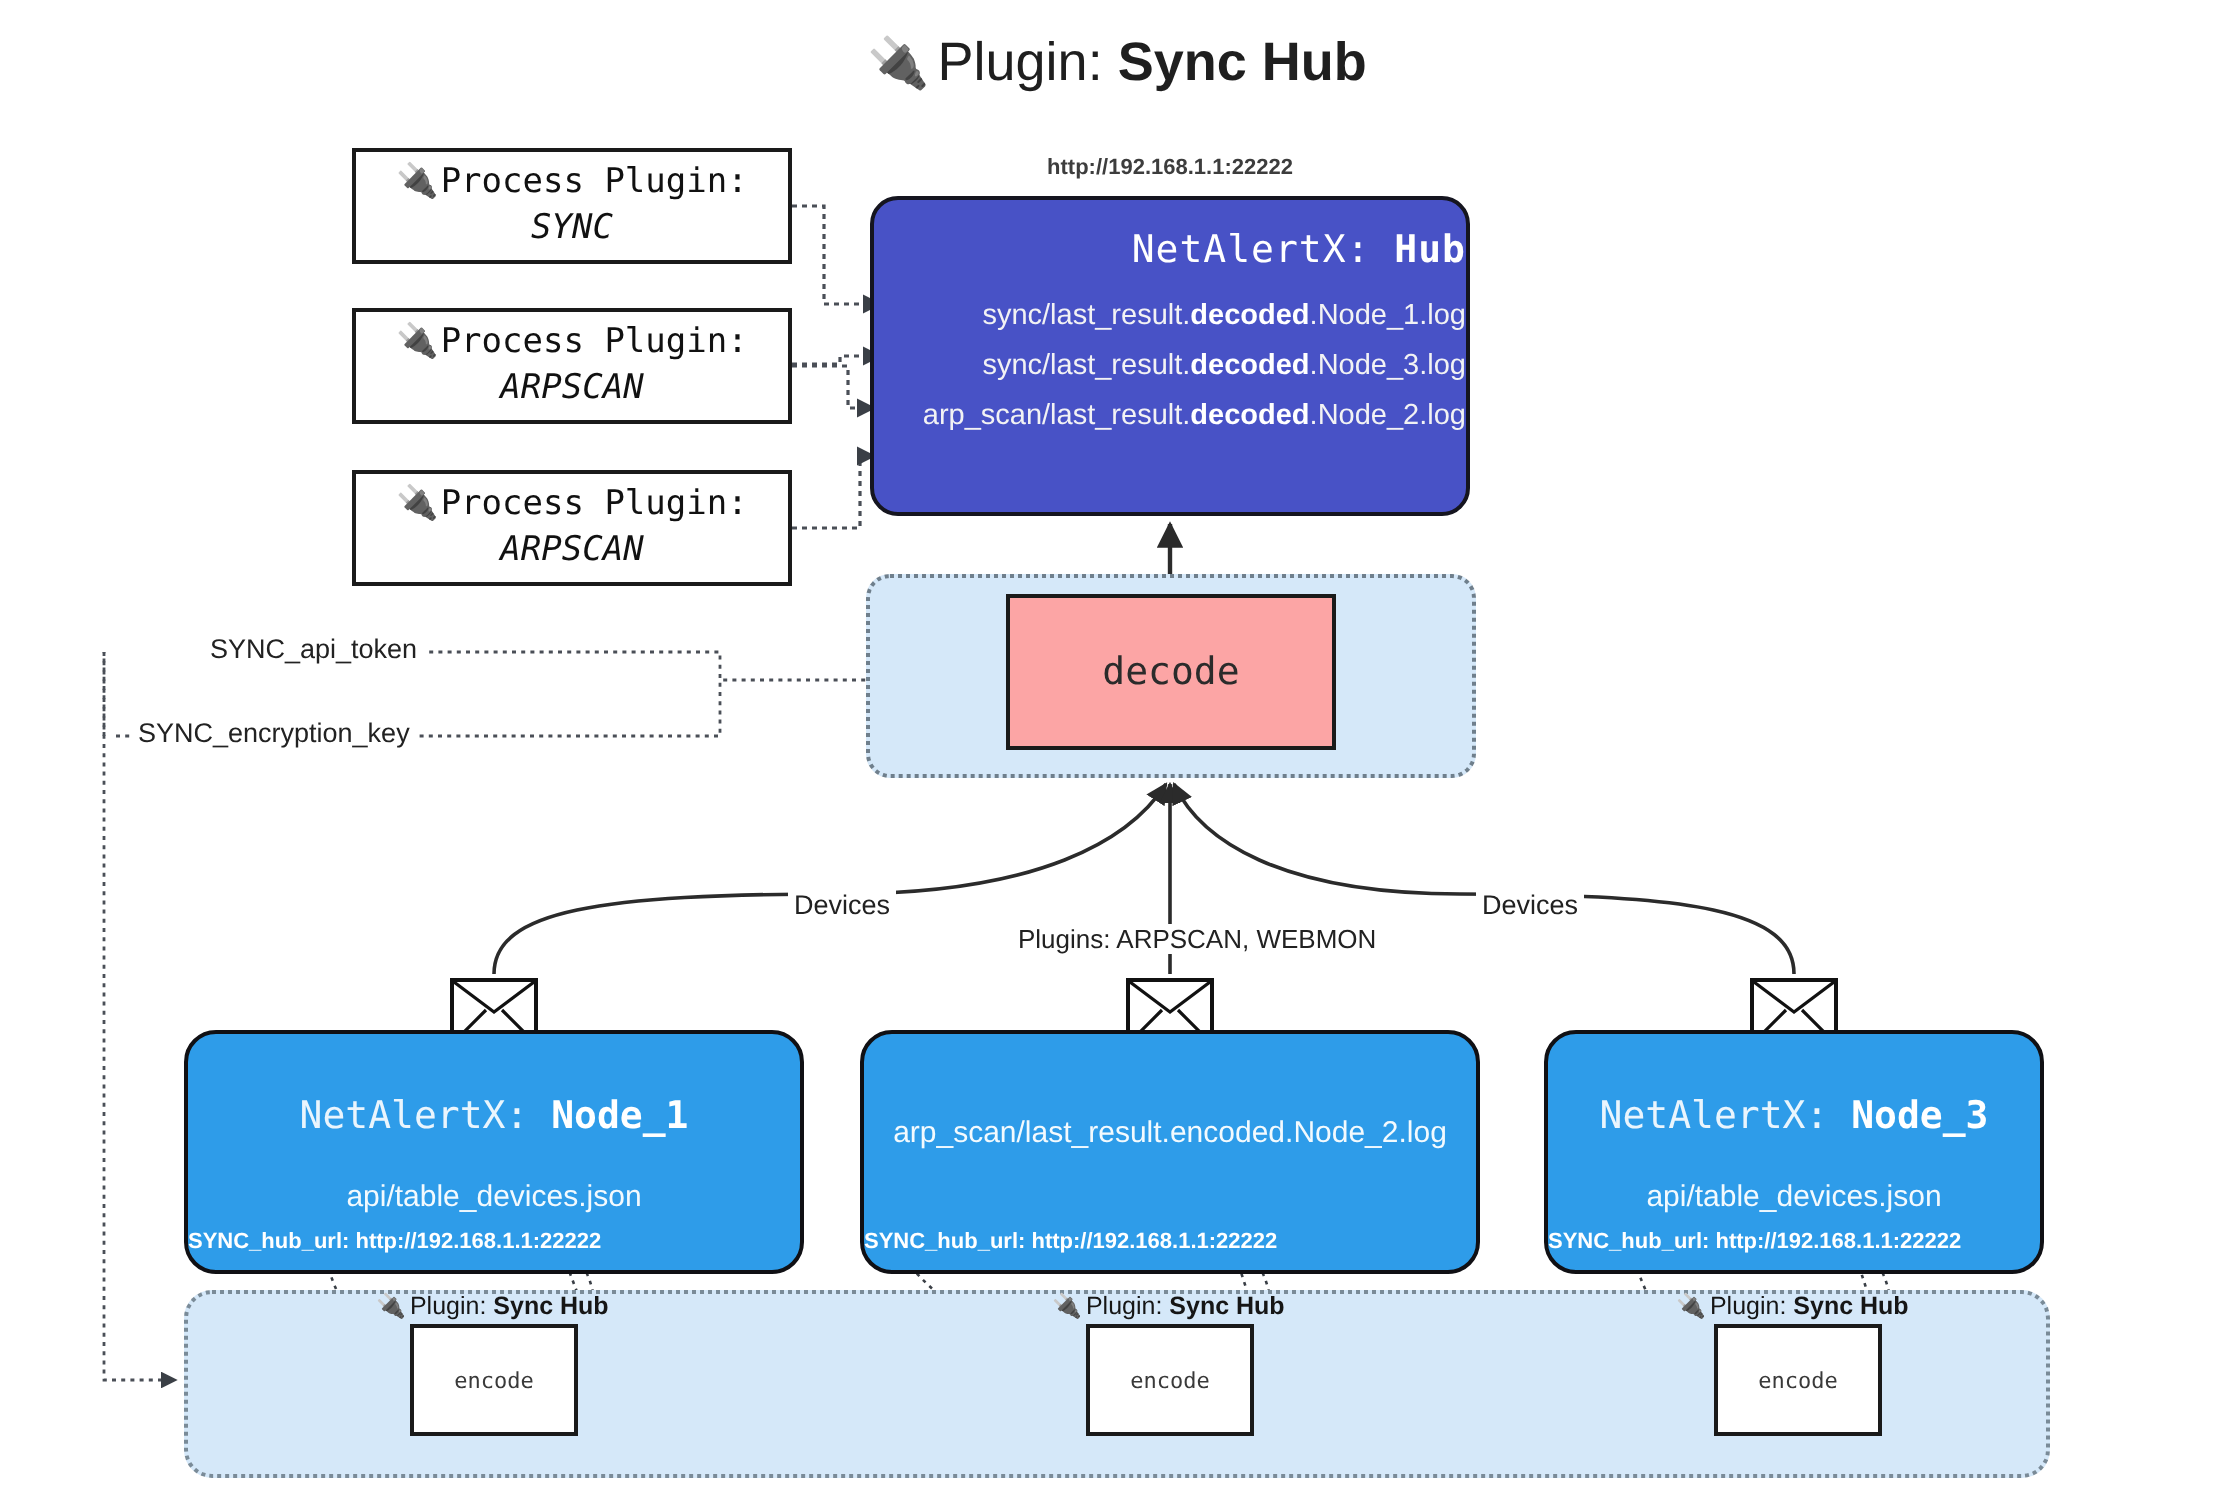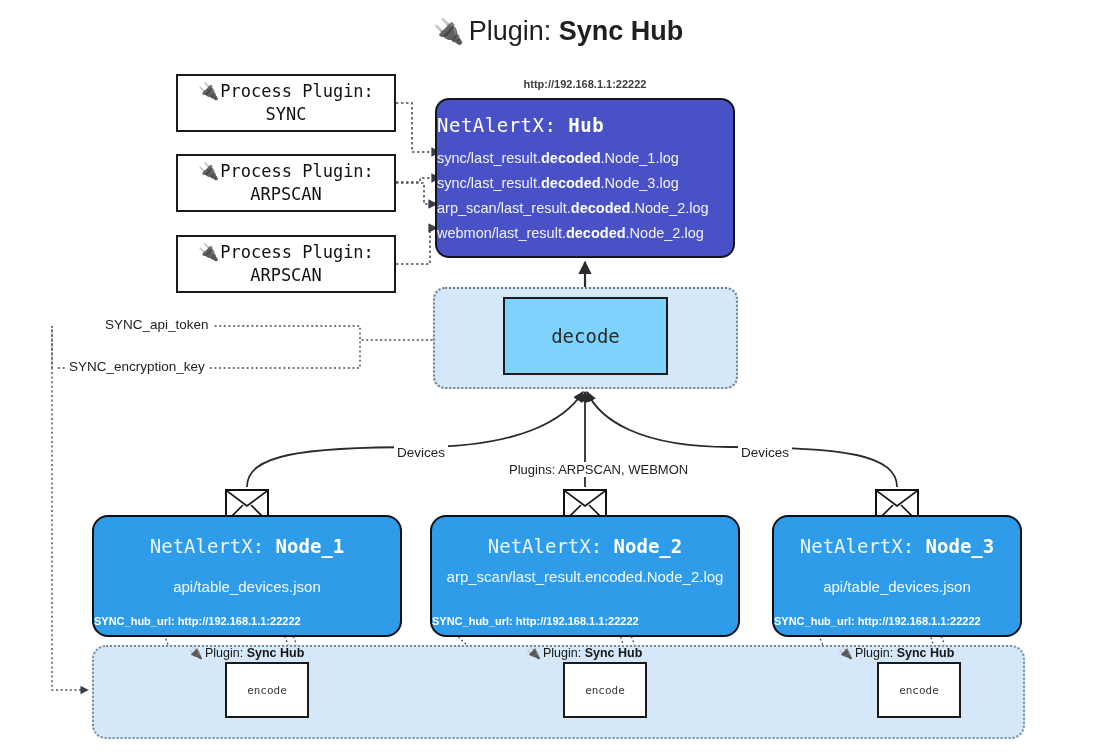--- a/index.html
+++ b/index.html
@@ -44,39 +44,39 @@
     color: #111111;
     text-align: center;
     display: flex;
     flex-direction: column;
     align-items: center;
     justify-content: center;
     line-height: 1.35;
   }
   .proc-box .l1 { white-space: nowrap; }
   .proc-box .l1 .plug { font-family: "DejaVu Sans", sans-serif; margin-right: 1px; }
-  .proc-box .l2 { white-space: nowrap; }
+  .proc-box .l2 { white-space: nowrap; font-style: italic; }
 
   
   #hub-url {
     position: absolute;
     font-size: 11px;
     font-weight: bold;
     color: #3d3d3d;
     text-align: center;
     white-space: nowrap;
   }
   #hub {
     background: #4852c6;
     border: 2px solid #15151f;
     border-radius: 14px;
     color: #ffffff;
     display: flex;
     flex-direction: column;
-    align-items: flex-start;
+    align-items: flex-end;
     padding-top: 14px;
   }
   #hub .hub-title {
     font-family: "DejaVu Sans Mono", "Liberation Mono", monospace;
     font-size: 19px;
     letter-spacing: 0.5px;
     margin-bottom: 10px;
     white-space: nowrap;
   }
   #hub .hub-title b { font-weight: bold; }
@@ -88,21 +88,21 @@
   }
   #hub .log b { font-weight: bold; color: #ffffff; }
 
   
   .cluster {
     background: #d5e8f9;
     border: 2px dotted #6f7f8c;
     border-radius: 12px;
   }
   .white-box {
-    background: #7dd3fc;
+    background: #fca5a5;
     border: 2px solid #1a1a1a;
     display: flex;
     align-items: center;
     justify-content: center;
     font-family: "DejaVu Sans Mono", "Liberation Mono", monospace;
     color: #2b2b2b;
   }
   #decode { font-size: 19px; }
 
   
@@ -119,21 +119,21 @@
 
   
   .nax {
     background: #2e9ce9;
     border: 2.5px solid #101014;
     border-radius: 16px;
     color: #ffffff;
     display: flex;
     flex-direction: column;
     align-items: center;
-    padding-top: 18px;
+    padding-top: 30px;
   }
   .nax .n-title {
     font-family: "DejaVu Sans Mono", "Liberation Mono", monospace;
     font-size: 19px;
     white-space: nowrap;
     color: #eaf5fd;
   }
   .nax .n-title b { color: #ffffff; font-weight: bold; }
   .nax .n-line {
     font-size: 15px;
@@ -179,21 +179,20 @@
   .encode-box {
     position: absolute;
     background: #ffffff;
     border: 2px solid #1a1a1a;
     display: flex;
     align-items: center;
     justify-content: center;
     font-family: "DejaVu Sans Mono", "Liberation Mono", monospace;
     font-size: 11px;
     color: #3a3a3a;
-    margin-left: 20px;
   }
 </style>
 </head>
 <body>
 
 <div id="stage">
 
   <svg id="edges" viewBox="0 0 1117 754">
     <defs>
       <marker id="arrowSolid" viewBox="0 0 10 10" refX="9" refY="5" markerWidth="6" markerHeight="6" orient="auto-start-reverse">
@@ -260,21 +259,20 @@
     <div class="l2">ARPSCAN</div>
   </div>
 
   <div id="hub-url" style="left:435px; top:78px; width:300px;">http://192.168.1.1:22222</div>
 
   <div class="node" id="hub" style="left:435px; top:98px; width:300px; height:160px;">
     <div class="hub-title"><span>NetAlertX: </span><b>Hub</b></div>
     <div class="log"><span>sync/last_result.</span><b>decoded</b><span>.Node_1.log</span></div>
     <div class="log"><span>sync/last_result.</span><b>decoded</b><span>.Node_3.log</span></div>
     <div class="log"><span>arp_scan/last_result.</span><b>decoded</b><span>.Node_2.log</span></div>
-    <div class="log"><span>webmon/last_result.</span><b>decoded</b><span>.Node_2.log</span></div>
   </div>
 
   <div class="node cluster" style="left:433px; top:287px; width:305px; height:102px;"></div>
   <div class="node white-box" id="decode" style="left:503px; top:297px; width:165px; height:78px;">
     <span>decode</span>
   </div>
 
   <div class="edge-label" style="left:102px; top:317px;">SYNC_api_token</div>
   <div class="edge-label" style="left:66px; top:359px;">SYNC_encryption_key</div>
 
@@ -301,21 +299,20 @@
     </svg>
   </div>
 
   <div class="node nax" style="left:92px; top:515px; width:310px; height:122px; position:absolute;">
     <div class="n-title"><span>NetAlertX: </span><b>Node_1</b></div>
     <div class="n-line" style="margin-top:18px;">api/table_devices.json</div>
     <div class="n-url">SYNC_hub_url: http://192.168.1.1:22222</div>
   </div>
 
   <div class="node nax" style="left:430px; top:515px; width:310px; height:122px; position:absolute;">
-    <div class="n-title"><span>NetAlertX: </span><b>Node_2</b></div>
     <div class="n-line" style="margin-top:8px;">arp_scan/last_result.encoded.Node_2.log</div>
     <div class="n-url">SYNC_hub_url: http://192.168.1.1:22222</div>
   </div>
 
   <div class="node nax" style="left:772px; top:515px; width:250px; height:122px; position:absolute;">
     <div class="n-title"><span>NetAlertX: </span><b>Node_3</b></div>
     <div class="n-line" style="margin-top:18px;">api/table_devices.json</div>
     <div class="n-url">SYNC_hub_url: http://192.168.1.1:22222</div>
   </div>
 

